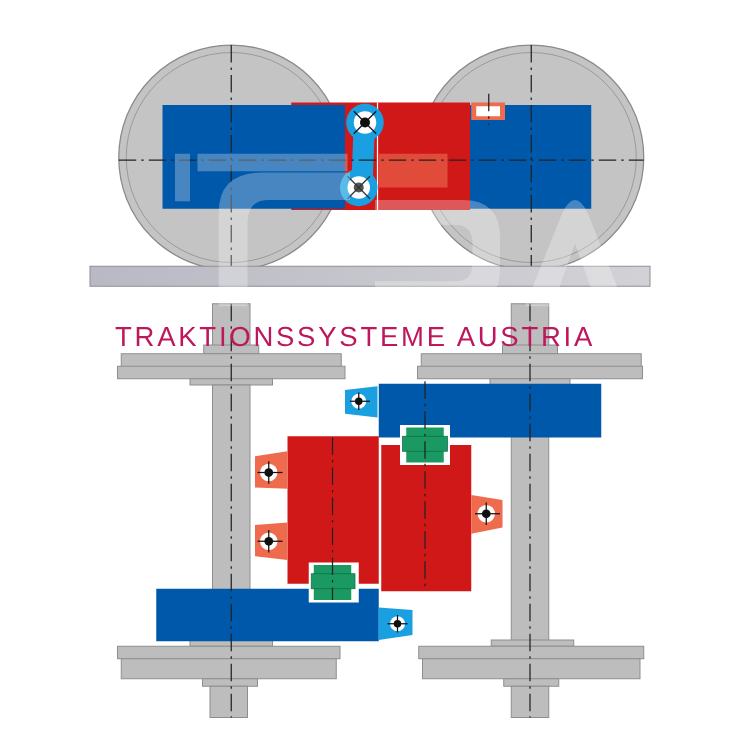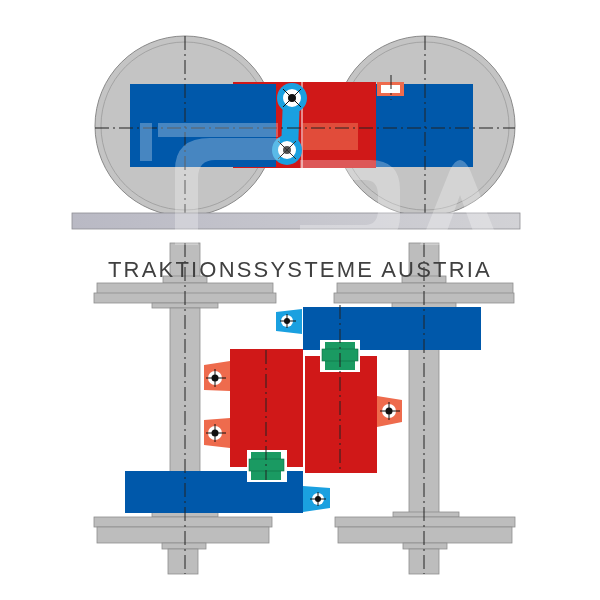--- a/index.html
+++ b/index.html
@@ -1,18 +1,18 @@
 <!DOCTYPE html>
 <html><head>
 <meta charset="utf-8">
 <style>
   html,body{margin:0;padding:0;background:#ffffff;}
   body{width:600px;height:600px;position:relative;overflow:hidden;font-family:"Liberation Sans",sans-serif;}
   #canvas{position:absolute;left:0;top:0;width:600px;height:600px;}
-  .wm-text{position:absolute;left:92px;top:257px;width:400px;font-size:22px;letter-spacing:2.2px;color:#404040;white-space:nowrap;font-family:"Liberation Sans",sans-serif;text-align:right;}
+  .wm-text{position:absolute;left:92px;top:257px;width:400px;font-size:22px;letter-spacing:2.2px;color:#be185d;white-space:nowrap;font-family:"Liberation Sans",sans-serif;}
 </style>
 </head>
 <body>
 
 <svg id="canvas" viewBox="0 0 600 600" xmlns="http://www.w3.org/2000/svg">
   <defs>
     <linearGradient id="railGrad" x1="0" y1="0" x2="1" y2="0">
       <stop offset="0" stop-color="#b9b9c4"></stop>
       <stop offset="1" stop-color="#d2d2d6"></stop>
     </linearGradient>

